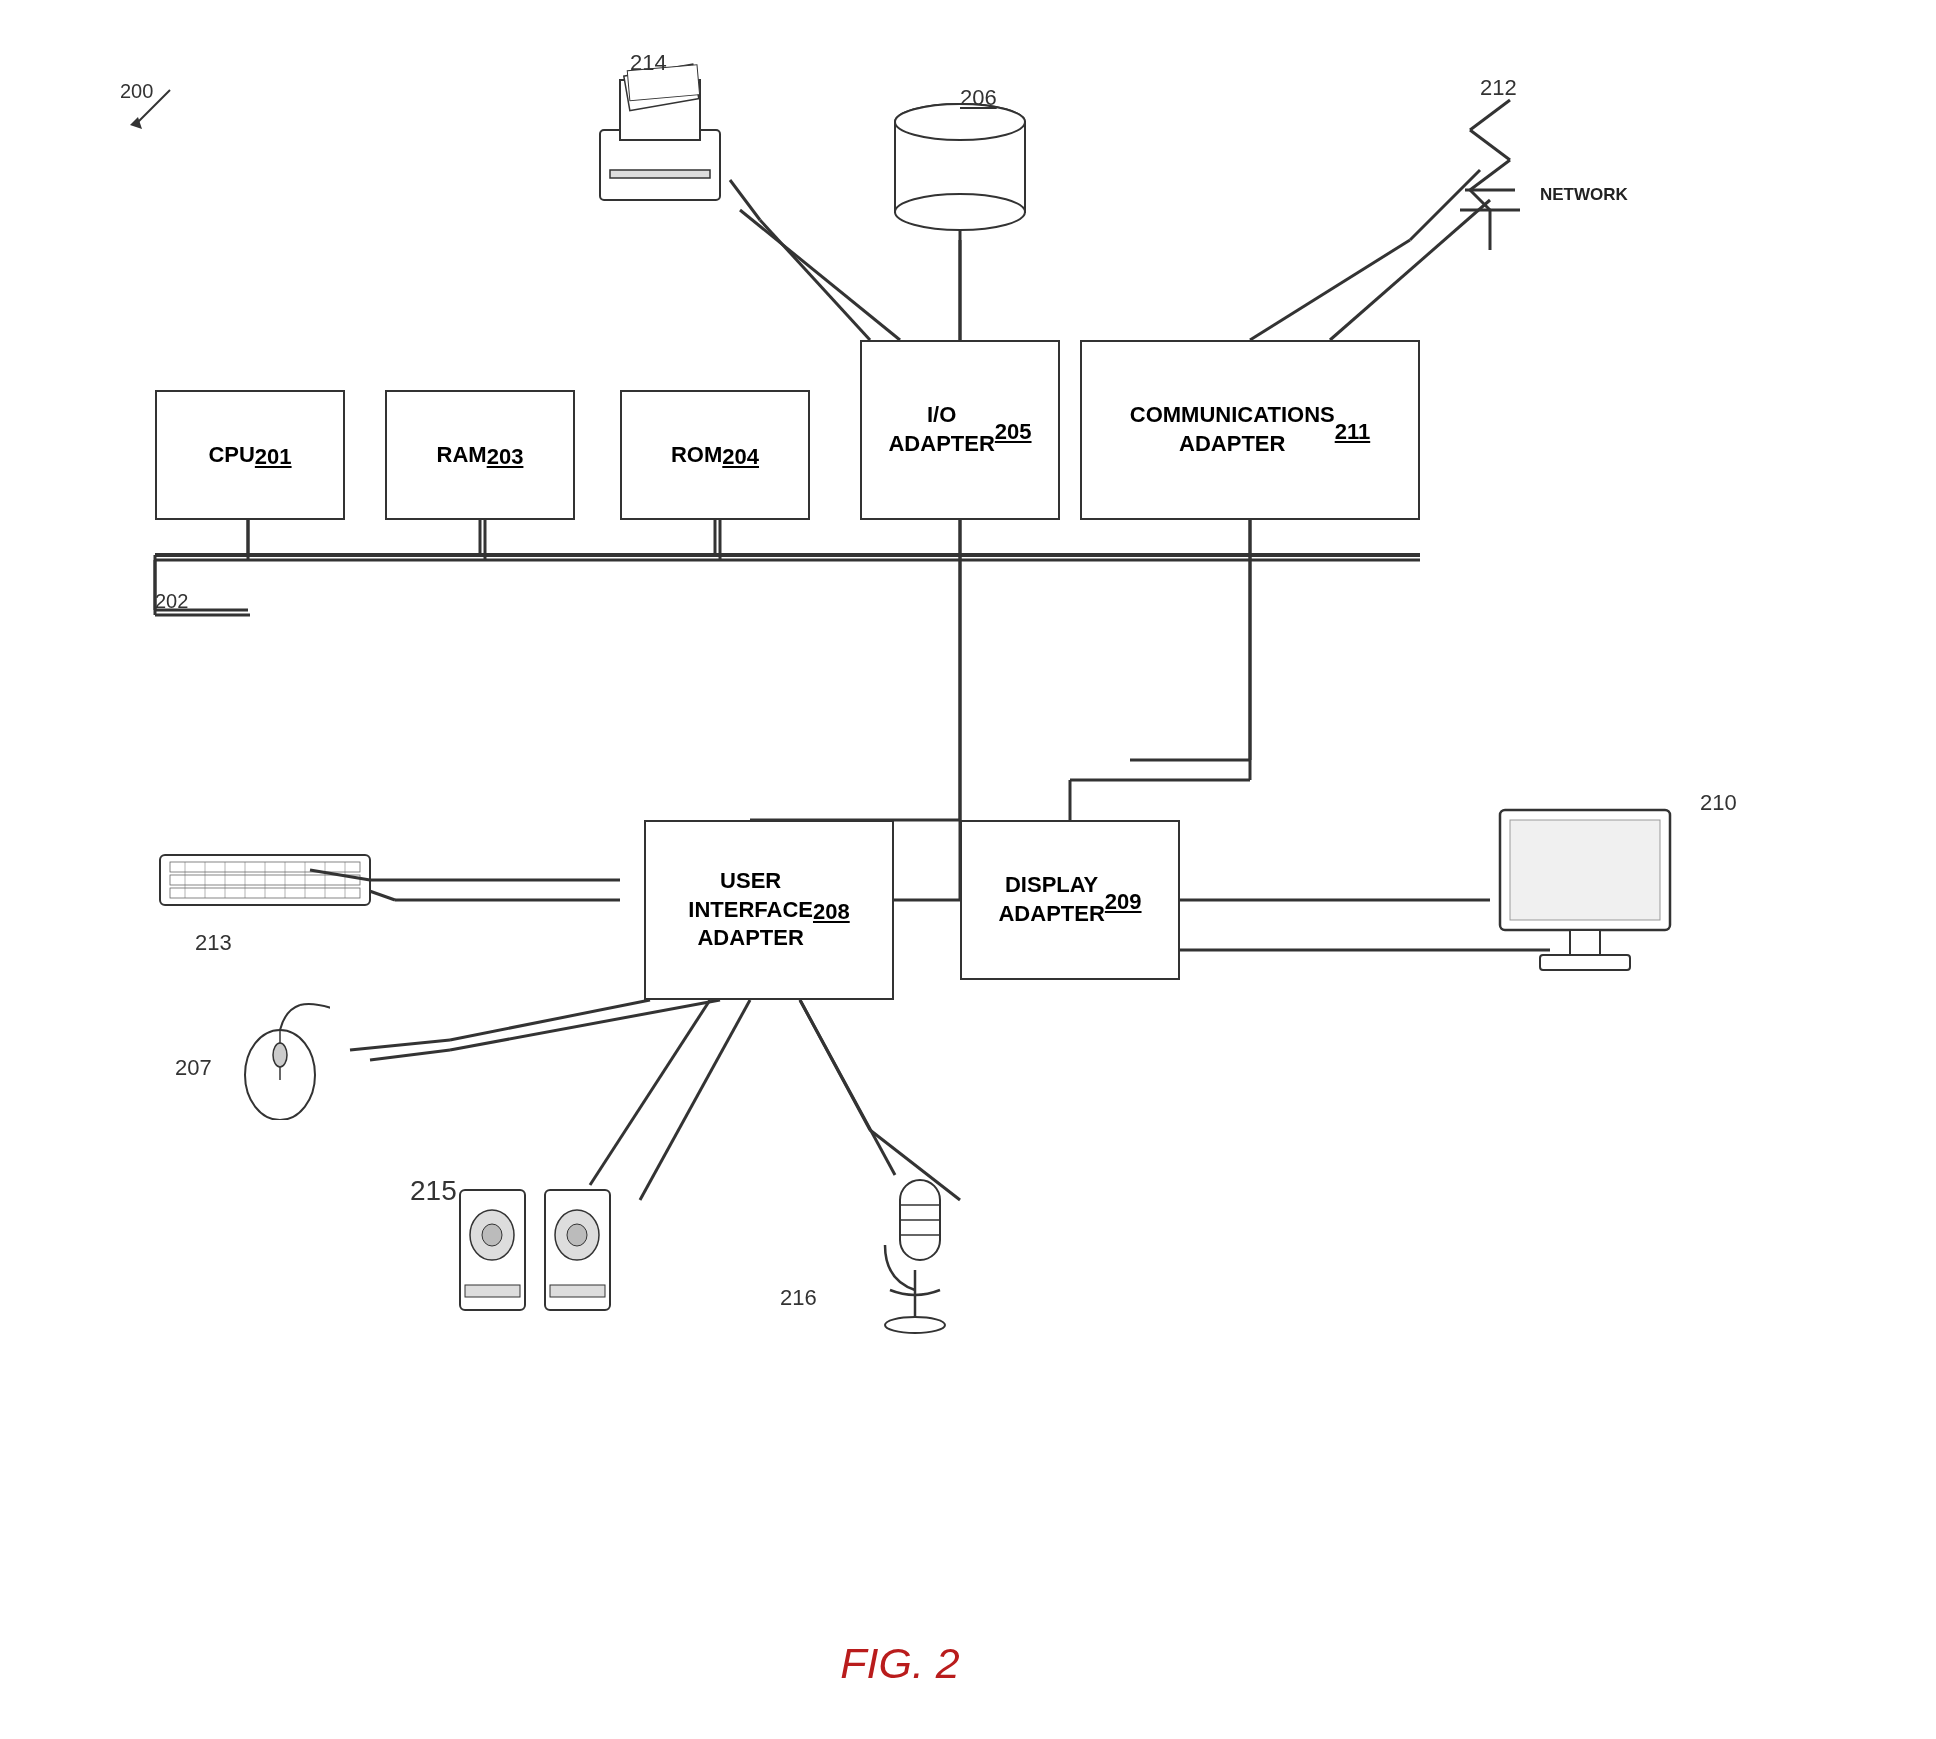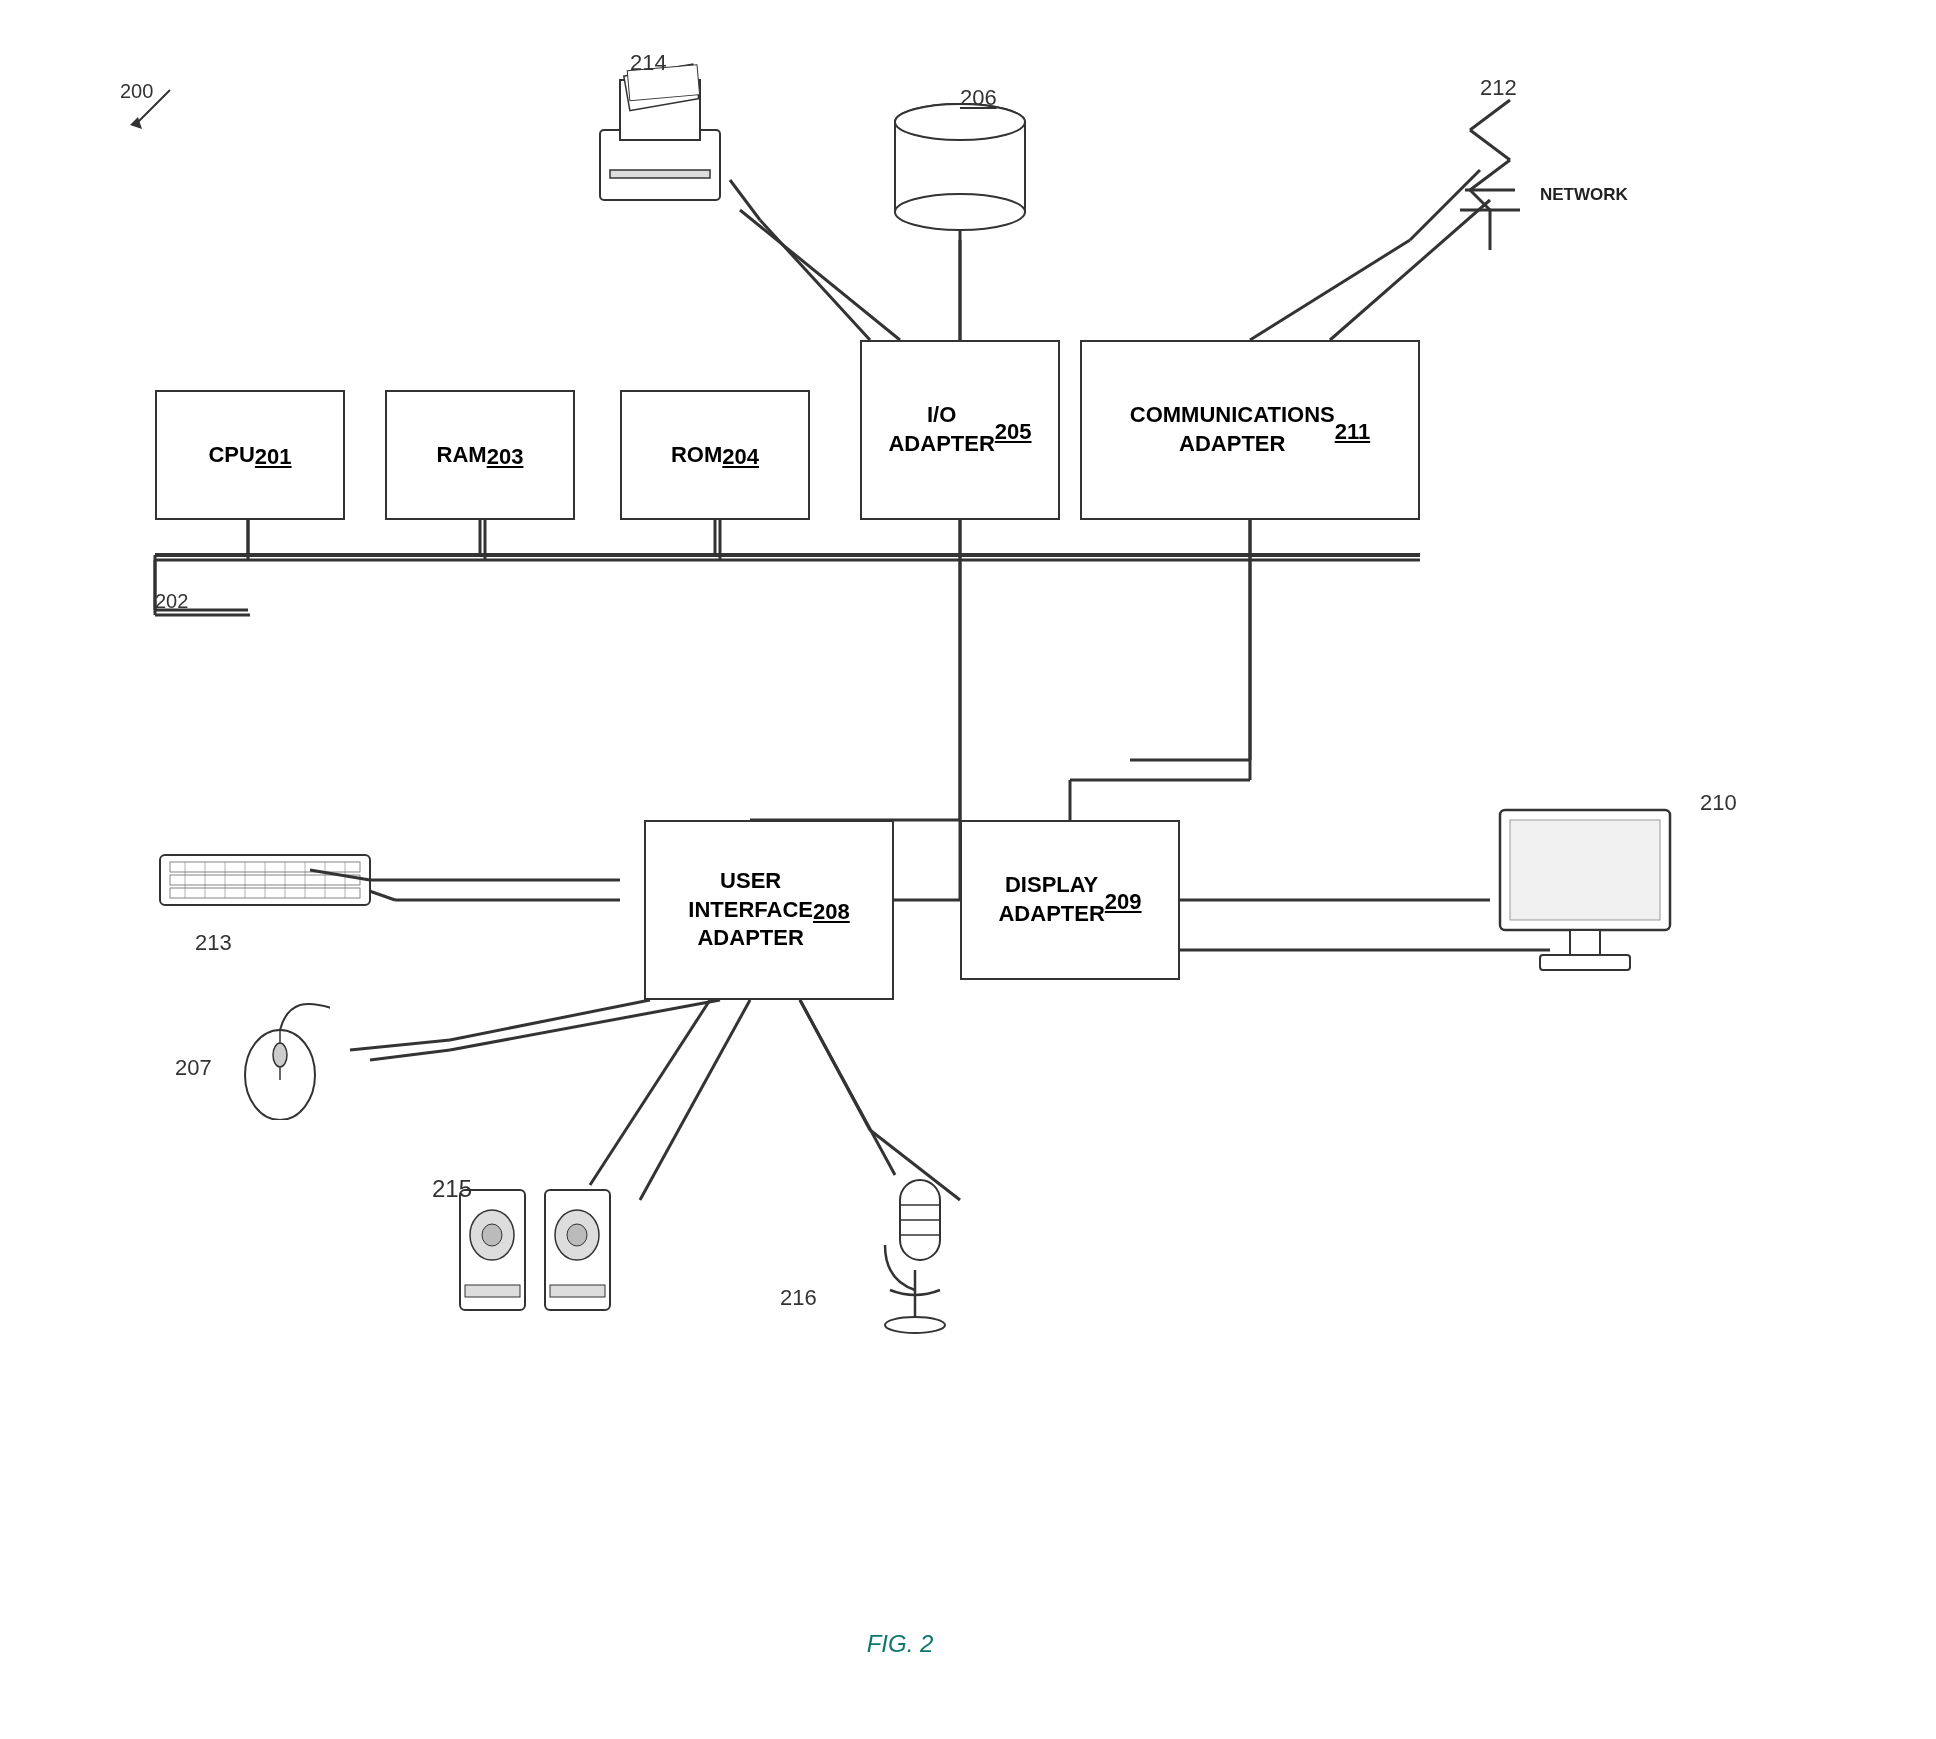--- a/index.html
+++ b/index.html
@@ -50,25 +50,26 @@
     svg#lines {
       position: absolute;
       top: 0;
       left: 0;
       width: 1936px;
       height: 1739px;
       pointer-events: none;
     }
     .fig-caption {
       position: absolute;
-      font-size: 24px;
+      font-size: 43px;
       font-style: italic;
       font-weight: normal;
       text-align: center;
-      color: #0f766e;
+      color: #b91c1c;
+      margin-top: 9px;
     }
   </style>
 </head>
 <body>
 
 <div id="diagram-container">
   <svg id="lines">
 
     <line x1="155" y1="560" x2="1420" y2="560" stroke="#333" stroke-width="3"></line>
 
@@ -254,21 +255,21 @@
     <ellipse cx="42" cy="55" rx="22" ry="25" fill="#ddd" stroke="#333" stroke-width="1.5"></ellipse>
     <ellipse cx="42" cy="55" rx="10" ry="11" fill="#bbb" stroke="#333" stroke-width="1"></ellipse>
     <rect x="15" y="105" width="55" height="12" fill="#ddd" stroke="#333" stroke-width="1"></rect>
 
     <rect x="95" y="10" width="65" height="120" fill="white" stroke="#333" stroke-width="2" rx="5"></rect>
     <ellipse cx="127" cy="55" rx="22" ry="25" fill="#ddd" stroke="#333" stroke-width="1.5"></ellipse>
     <ellipse cx="127" cy="55" rx="10" ry="11" fill="#bbb" stroke="#333" stroke-width="1"></ellipse>
     <rect x="100" y="105" width="55" height="12" fill="#ddd" stroke="#333" stroke-width="1"></rect>
   </svg>
 
-  <span class="ref-label" style="left:432px;top:1175px;font-size:24px;">215</span>
+  <span class="ref-label" style="left:410px;top:1175px;font-size:28px;">215</span>
 
   <svg style="position:absolute;left:850px;top:1170px;width:130px;height:180px;">
 
     <rect x="50" y="10" width="40" height="80" fill="white" stroke="#333" stroke-width="2" rx="20"></rect>
 
     <line x1="50" y1="35" x2="90" y2="35" stroke="#333" stroke-width="1.5"></line>
     <line x1="50" y1="50" x2="90" y2="50" stroke="#333" stroke-width="1.5"></line>
     <line x1="50" y1="65" x2="90" y2="65" stroke="#333" stroke-width="1.5"></line>
 
     <path d="M35 75 Q35 110 65 120" fill="none" stroke="#333" stroke-width="2.5"></path>

